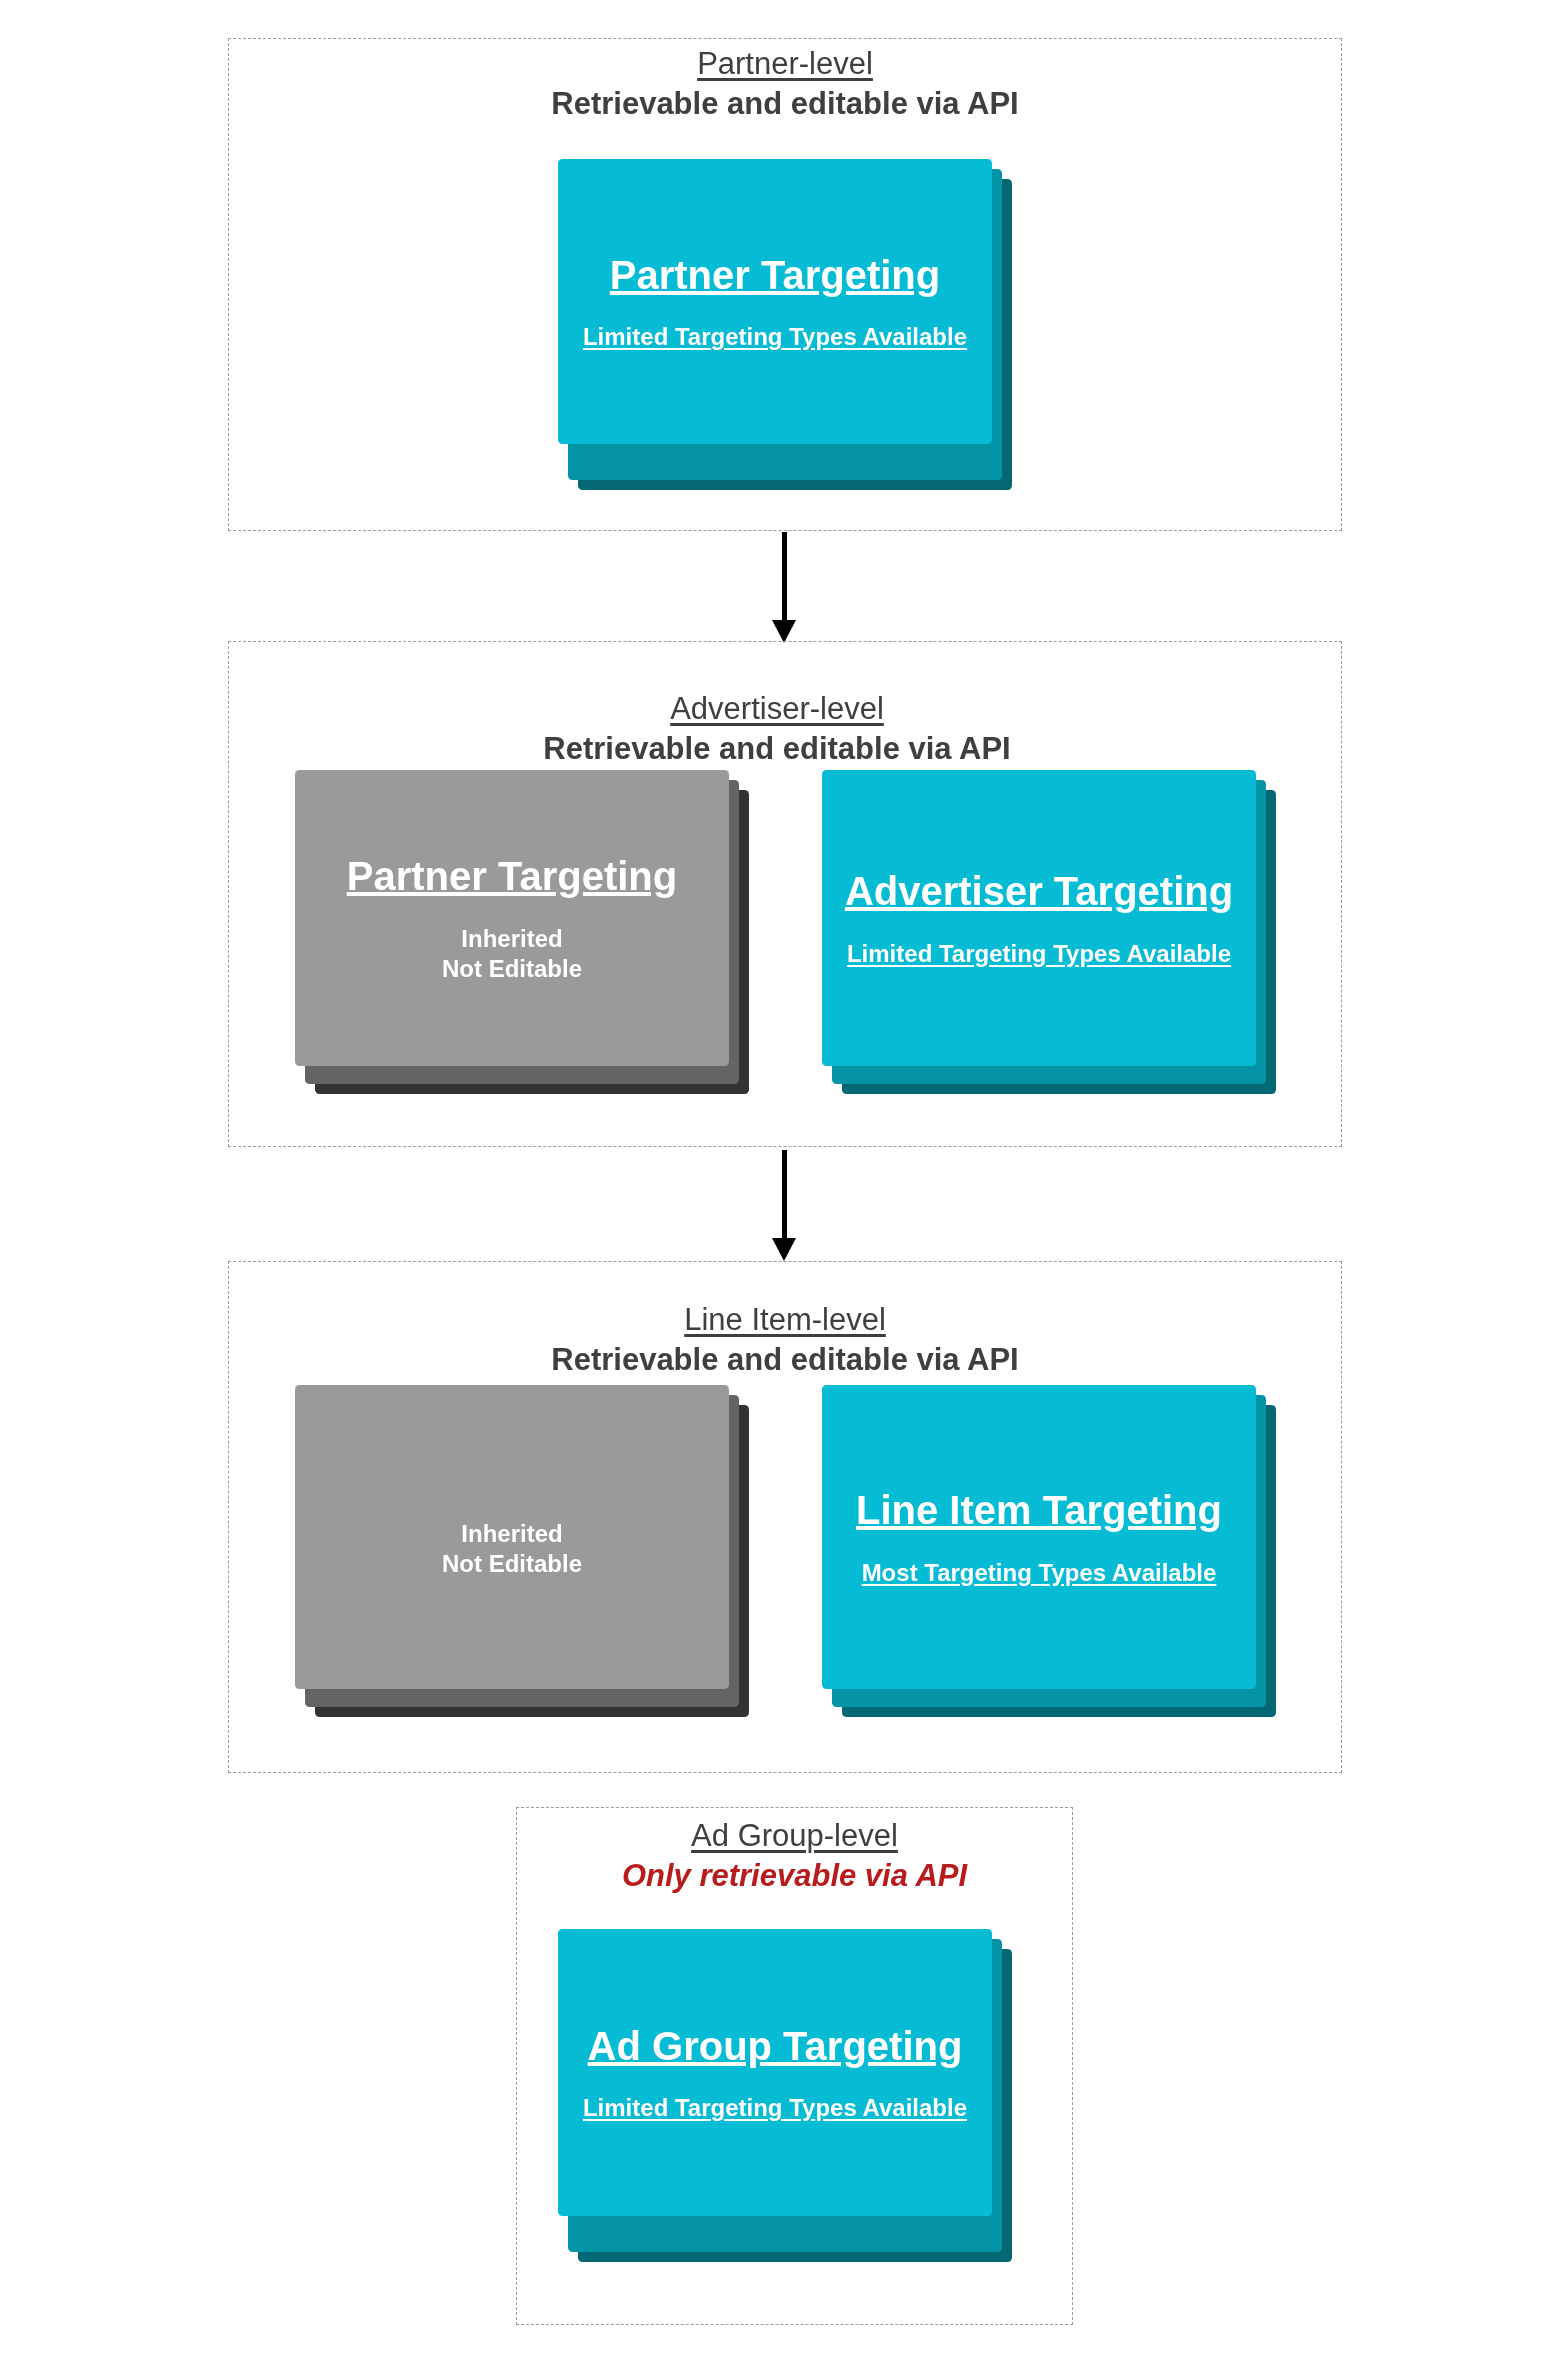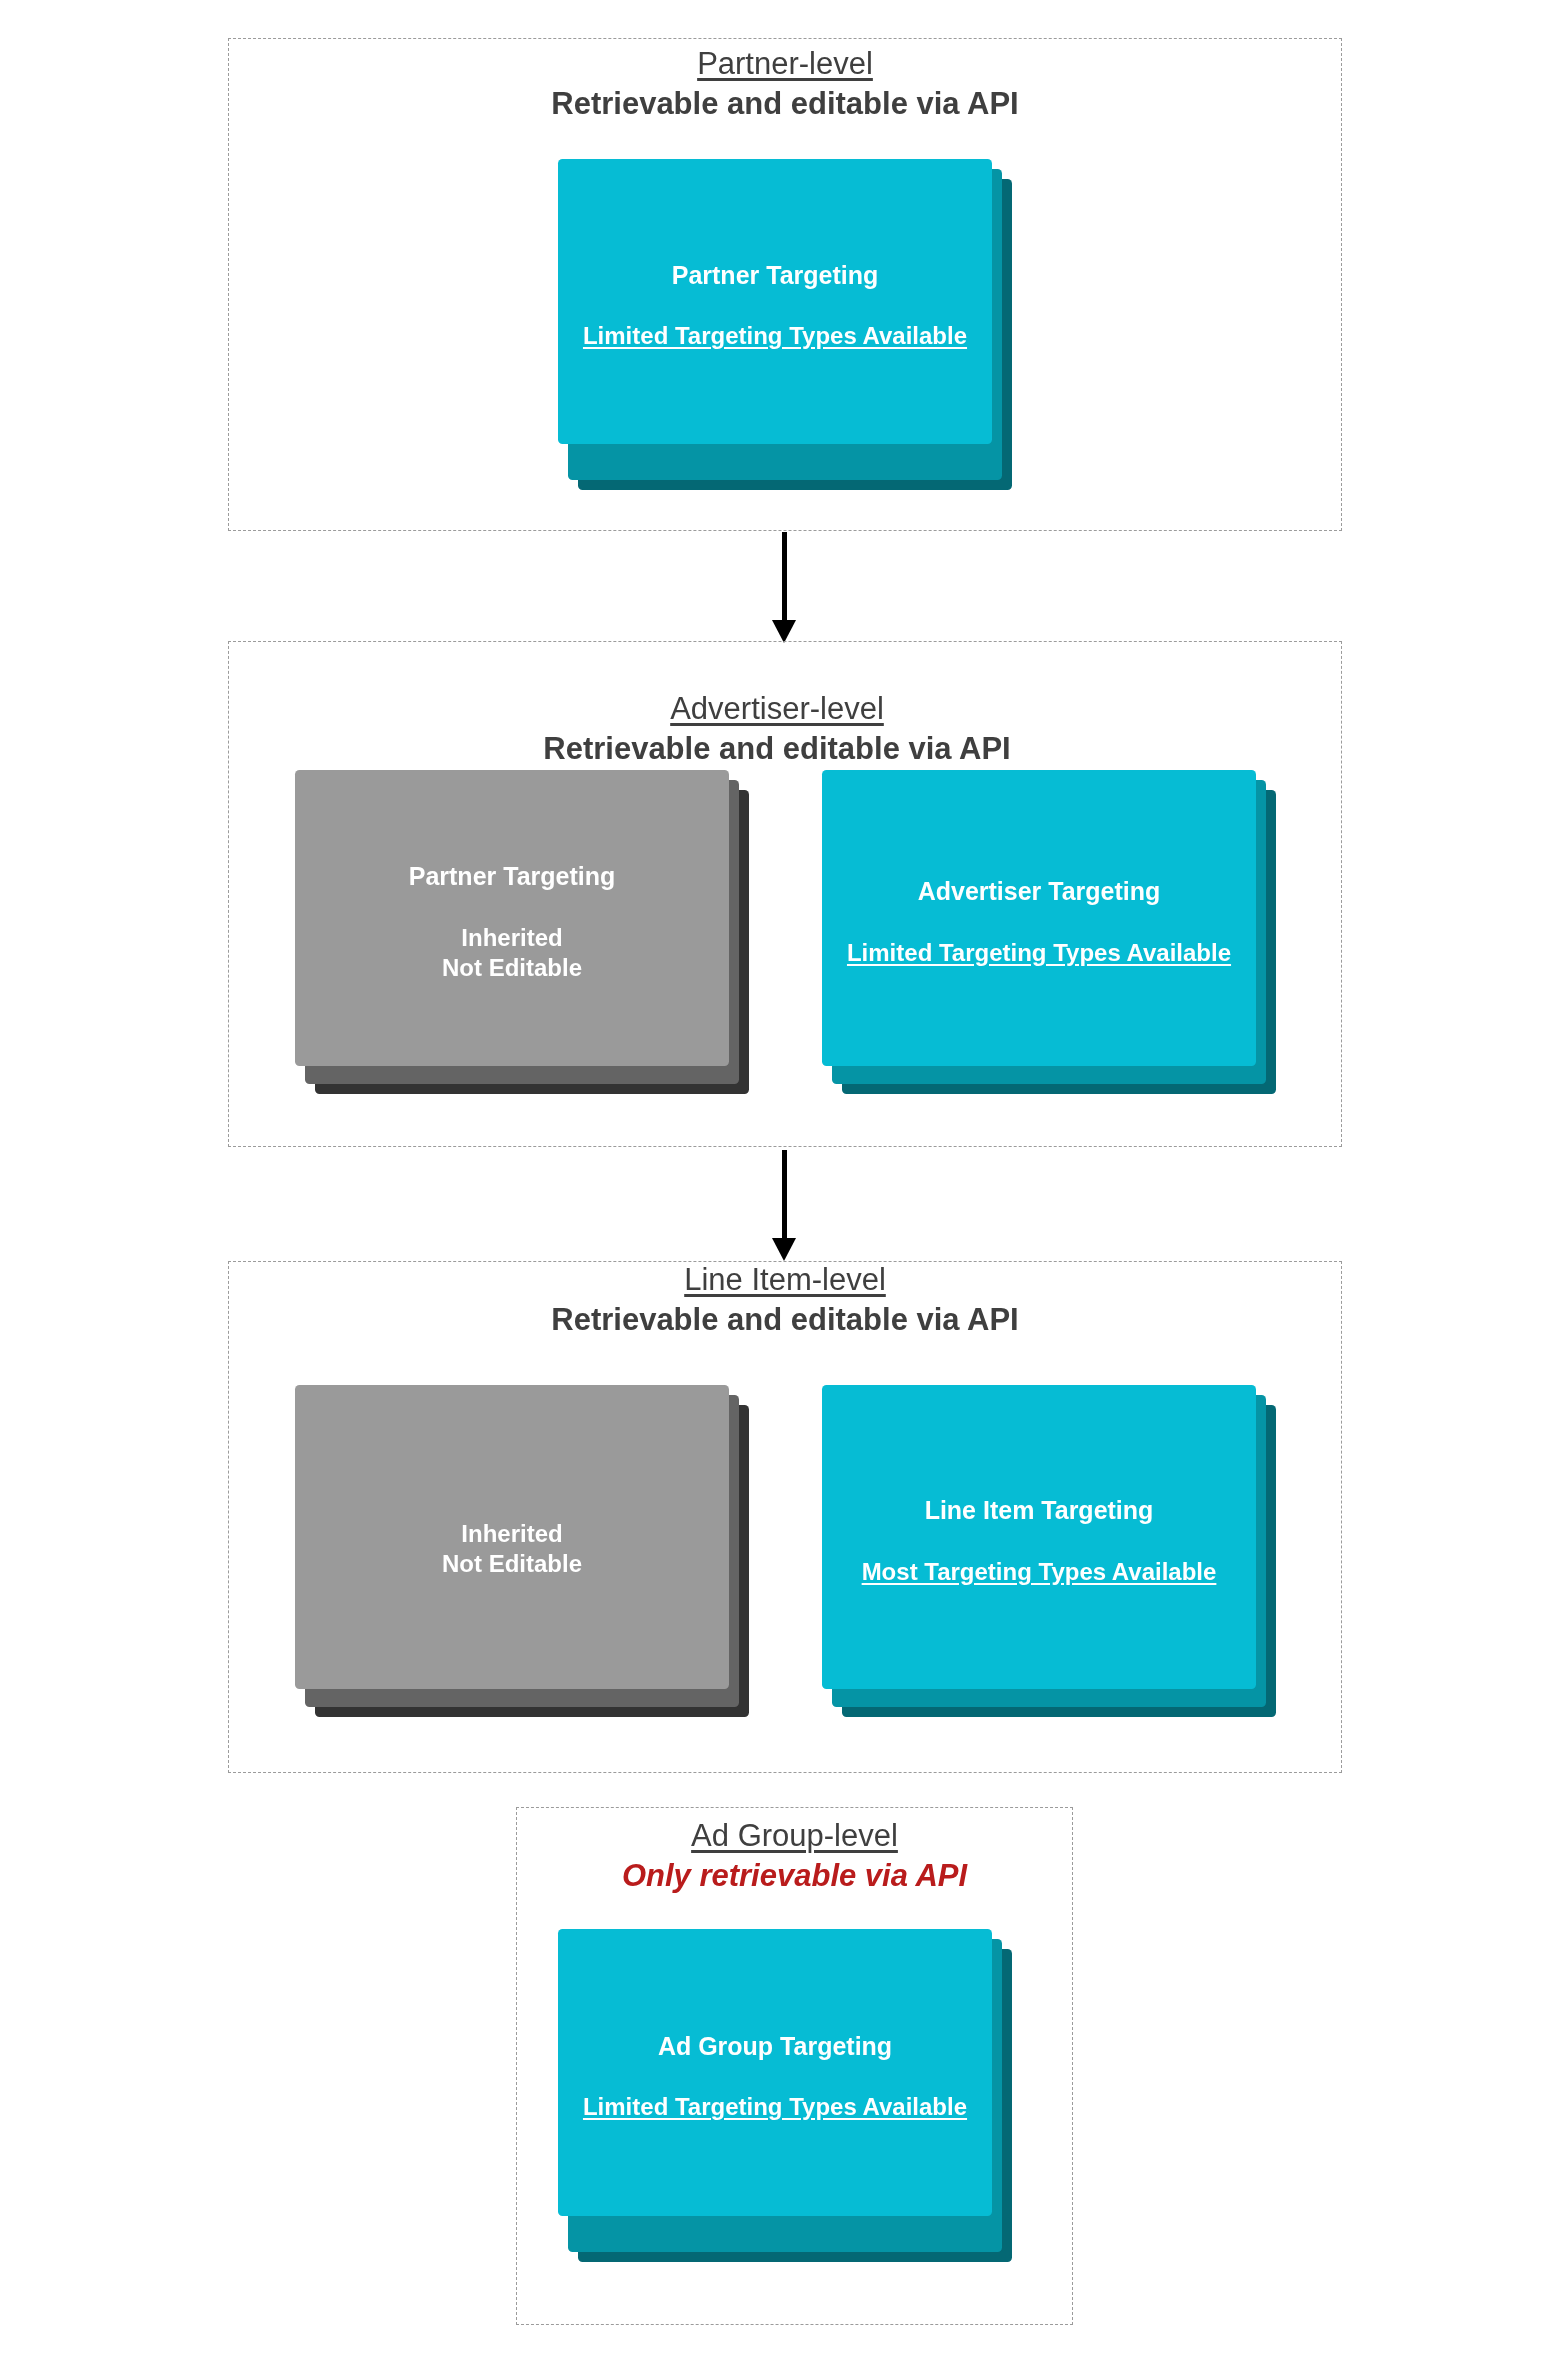--- a/index.html
+++ b/index.html
@@ -88,23 +88,24 @@
   .cyan .front { background: #06bcd4; }
 
   
   .gray .back  { background: #333333; }
   .gray .mid   { background: #646464; }
   .gray .front { background: #9a9a9a; }
 
   .card-title {
     color: #ffffff;
     font-weight: bold;
-    font-size: 25px;
+    font-size: 40px;
     line-height: 1.22;
-    margin: 8px;
+    margin: 0;
+    text-decoration: underline;
   }
   .card-note {
     color: #ffffff;
     font-weight: bold;
     font-size: 24px;
     line-height: 1.25;
     margin: 23px 0 0 0;
   }
   .card-note.underlined {
     text-decoration: underline;
@@ -185,21 +186,21 @@
     </div>
   </div>
 
   <div class="arrow" style="left:767px; top:1150px; height:111px;">
     <div class="shaft" style="height:89px;"></div>
     <div class="head" style="top:88px;"></div>
   </div>
 
   <div class="level-box" style="left:228px; top:1261px; width:1114px; height:512px;"></div>
 
-  <div class="level-heading" style="left:228px; top:1262px; width:1114px;">
+  <div class="level-heading" style="left:228px; top:1302px; width:1114px;">
     <span class="level-title">Line Item-level</span>
     <span class="level-sub">Retrievable and editable via API</span>
   </div>
 
   <div class="stack gray" style="left:295px; top:1385px; width:473px; height:366px;">
     <div class="layer back" style="width:434px; height:312px;"></div>
     <div class="layer mid" style="width:434px; height:312px;"></div>
     <div class="layer front" style="width:434px; height:304px;">
       <p class="card-note" style="white-space:pre-line;">Inherited
 Not Editable</p>

